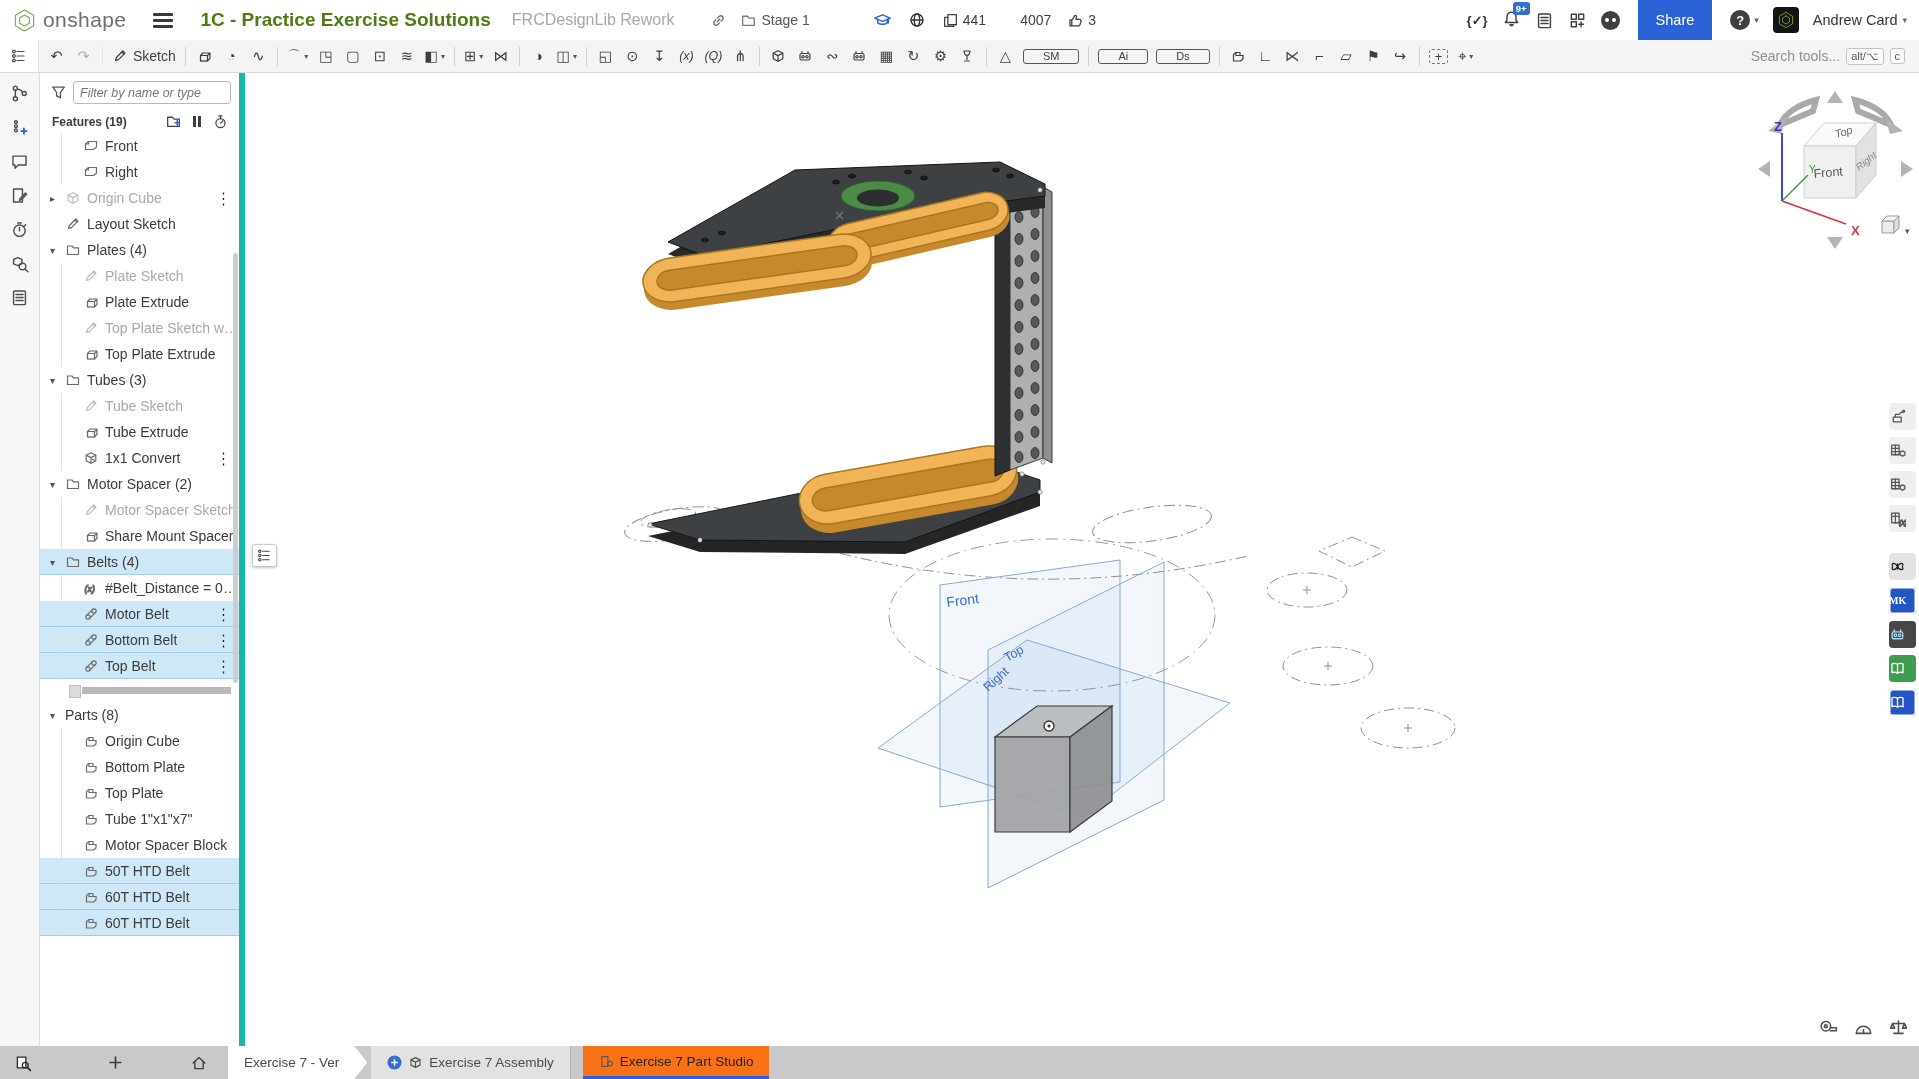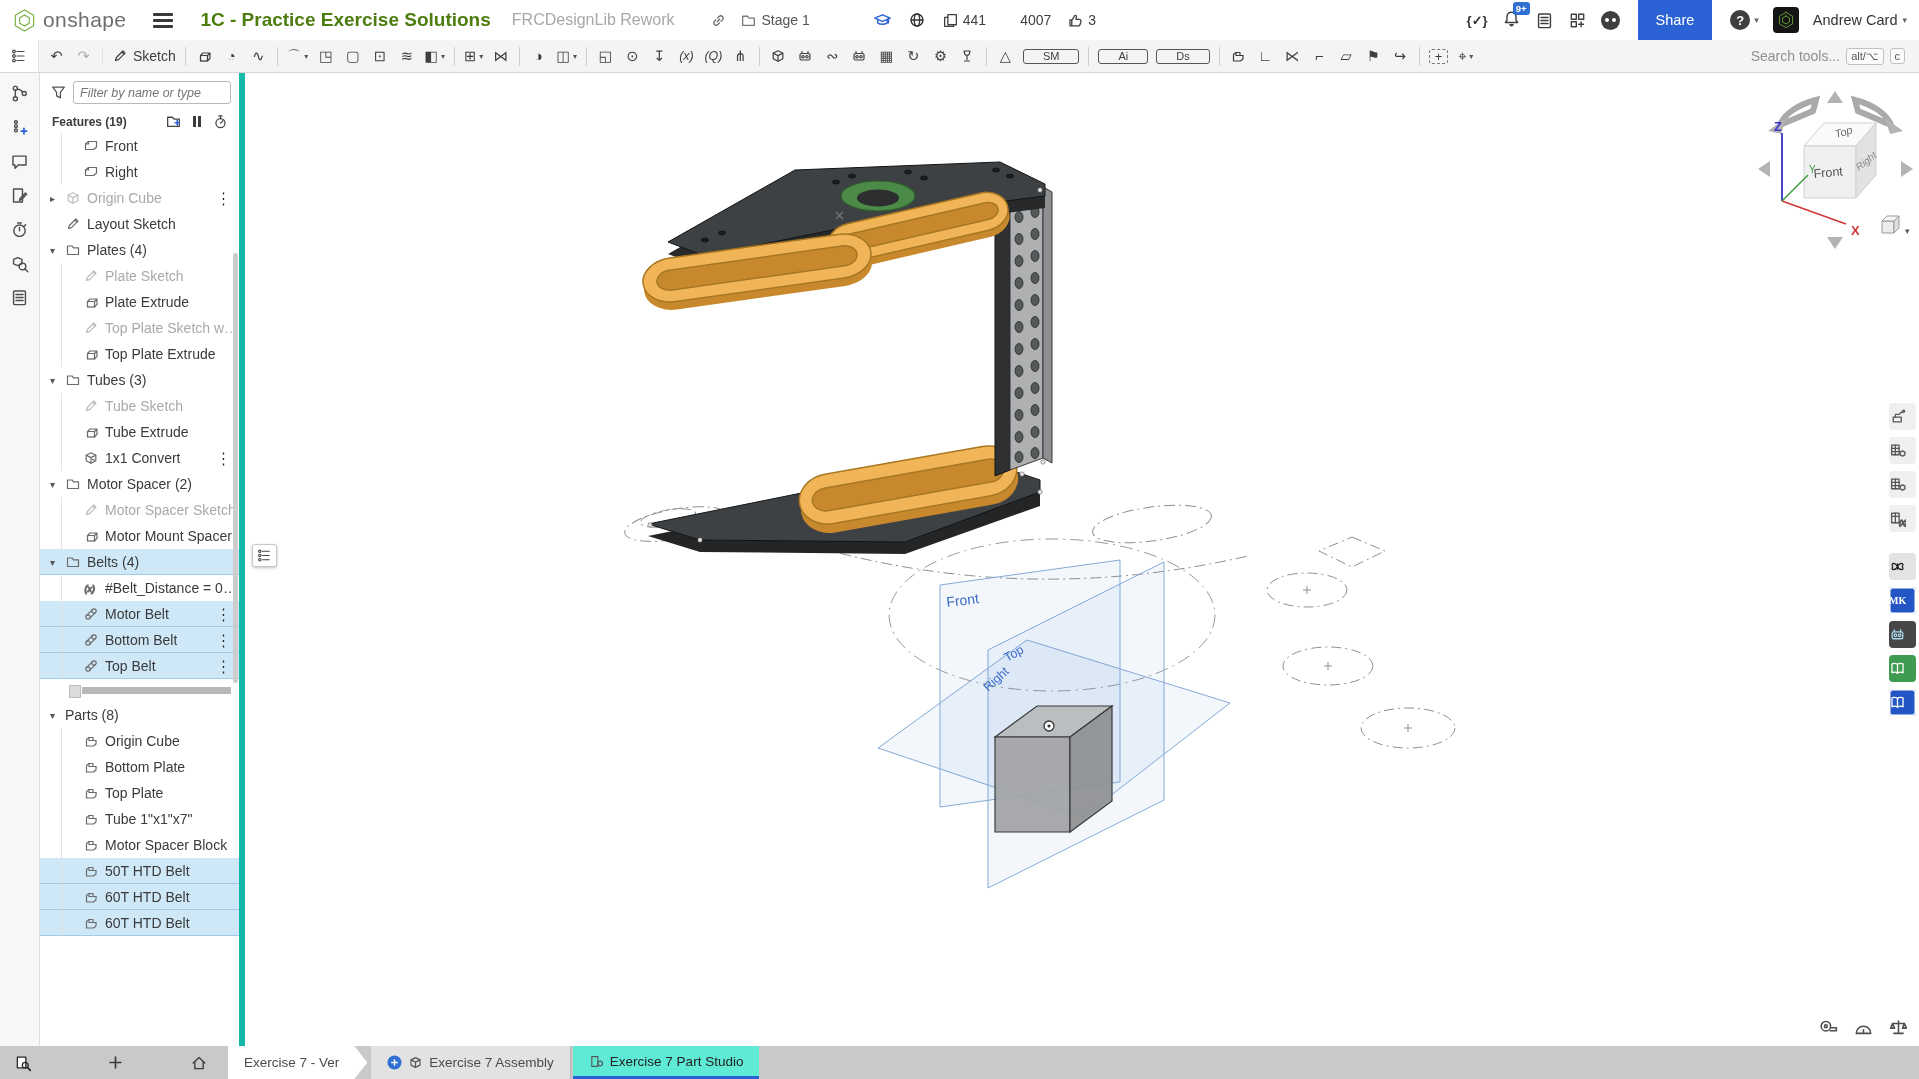--- a/index.html
+++ b/index.html
@@ -138,21 +138,21 @@
   .tabbtn.mag { margin-left:10px; }
   .tabbtn.addt { margin-left:66px; }
   .tabbtn.homet { margin-left:58px; }
   .tab { display:flex; align-items:center; gap:6px; padding:0 16px; font-size:13.5px;
     color:#4a4a4a; white-space:nowrap; border:none; background:#e2e2e2; }
   .tab svg.ic { width:15px; height:15px; color:#555; }
   .tab-version { background:#fff; margin-left:16px;
     clip-path:polygon(0 0, calc(100% - 13px) 0, 100% 50%, calc(100% - 13px) 100%, 0 100%);
     padding-right:28px; }
   .tab-plain { margin-left:4px; border-right:1px solid #b5b5b5; }
-  .tab-active { background:#5eead4; border-bottom:3px solid #2b62d6; color:#222; margin-left:2px;justify-content:center; }
+  .tab-active { background:#f97316; border-bottom:3px solid #2b62d6; color:#222; margin-left:12px;justify-content:center; }
 </style>
 </head>
 <body>
 
 <svg width="0" height="0" style="position:absolute">
   <defs>
     <symbol id="i-ftree" viewBox="0 0 16 16">
         <path d="M6 3.5h7M6 8h7M6 12.5h7"></path>
         <circle class="f" cx="3" cy="3.5" r="1.3"></circle>
         <circle class="f" cx="3" cy="8" r="1.3"></circle>
@@ -1039,21 +1039,21 @@
         </svg>
         <span class="tlabel">Motor Spacer Sketch</span>
 
       </div>
 
       <div class="trow lvl1">
         <span class="tcaret"></span>
         <svg class="ic">
           <use href="#i-extrude"></use>
         </svg>
-        <span class="tlabel">Motor Mount Spacer</span>
+        <span class="tlabel">Share Mount Spacer</span>
 
       </div>
 
       <div class="trow sel">
         <span class="tcaret">▾</span>
         <svg class="ic">
           <use href="#i-folder"></use>
         </svg>
         <span class="tlabel">Belts (4)</span>
 

